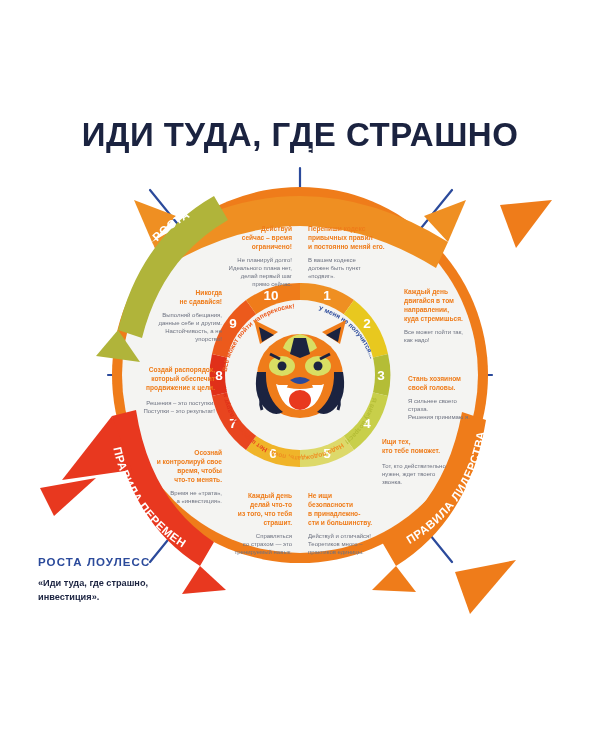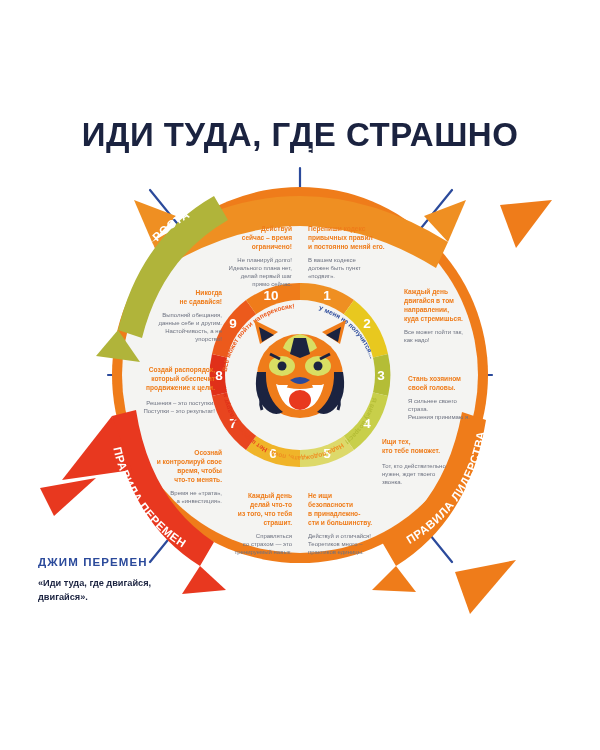--- a/index.html
+++ b/index.html
@@ -306,19 +306,19 @@
       </g>
       <g font-size="6" fill="#6d7280">
         <text x="222" y="317">Выполняй обещания,</text>
         <text x="222" y="325">данные себе и другим.</text>
         <text x="222" y="333">Настойчивость, а не</text>
         <text x="222" y="341">упорство!</text>
       </g>
     </g>
   </svg>
 
-  <div class="author-name">ДЖИМ ПЕРЕМЕН</div>
+  <div class="author-name">РОСТА ЛОУЛЕСС</div>
   <div class="author-quote">
-    <div>«Иди туда, где двигайся,</div>
-    <div>двигайся».</div>
+    <div>«Иди туда, где страшно,</div>
+    <div>инвестиция».</div>
   </div>
 
 </div>
 
 </body></html>

